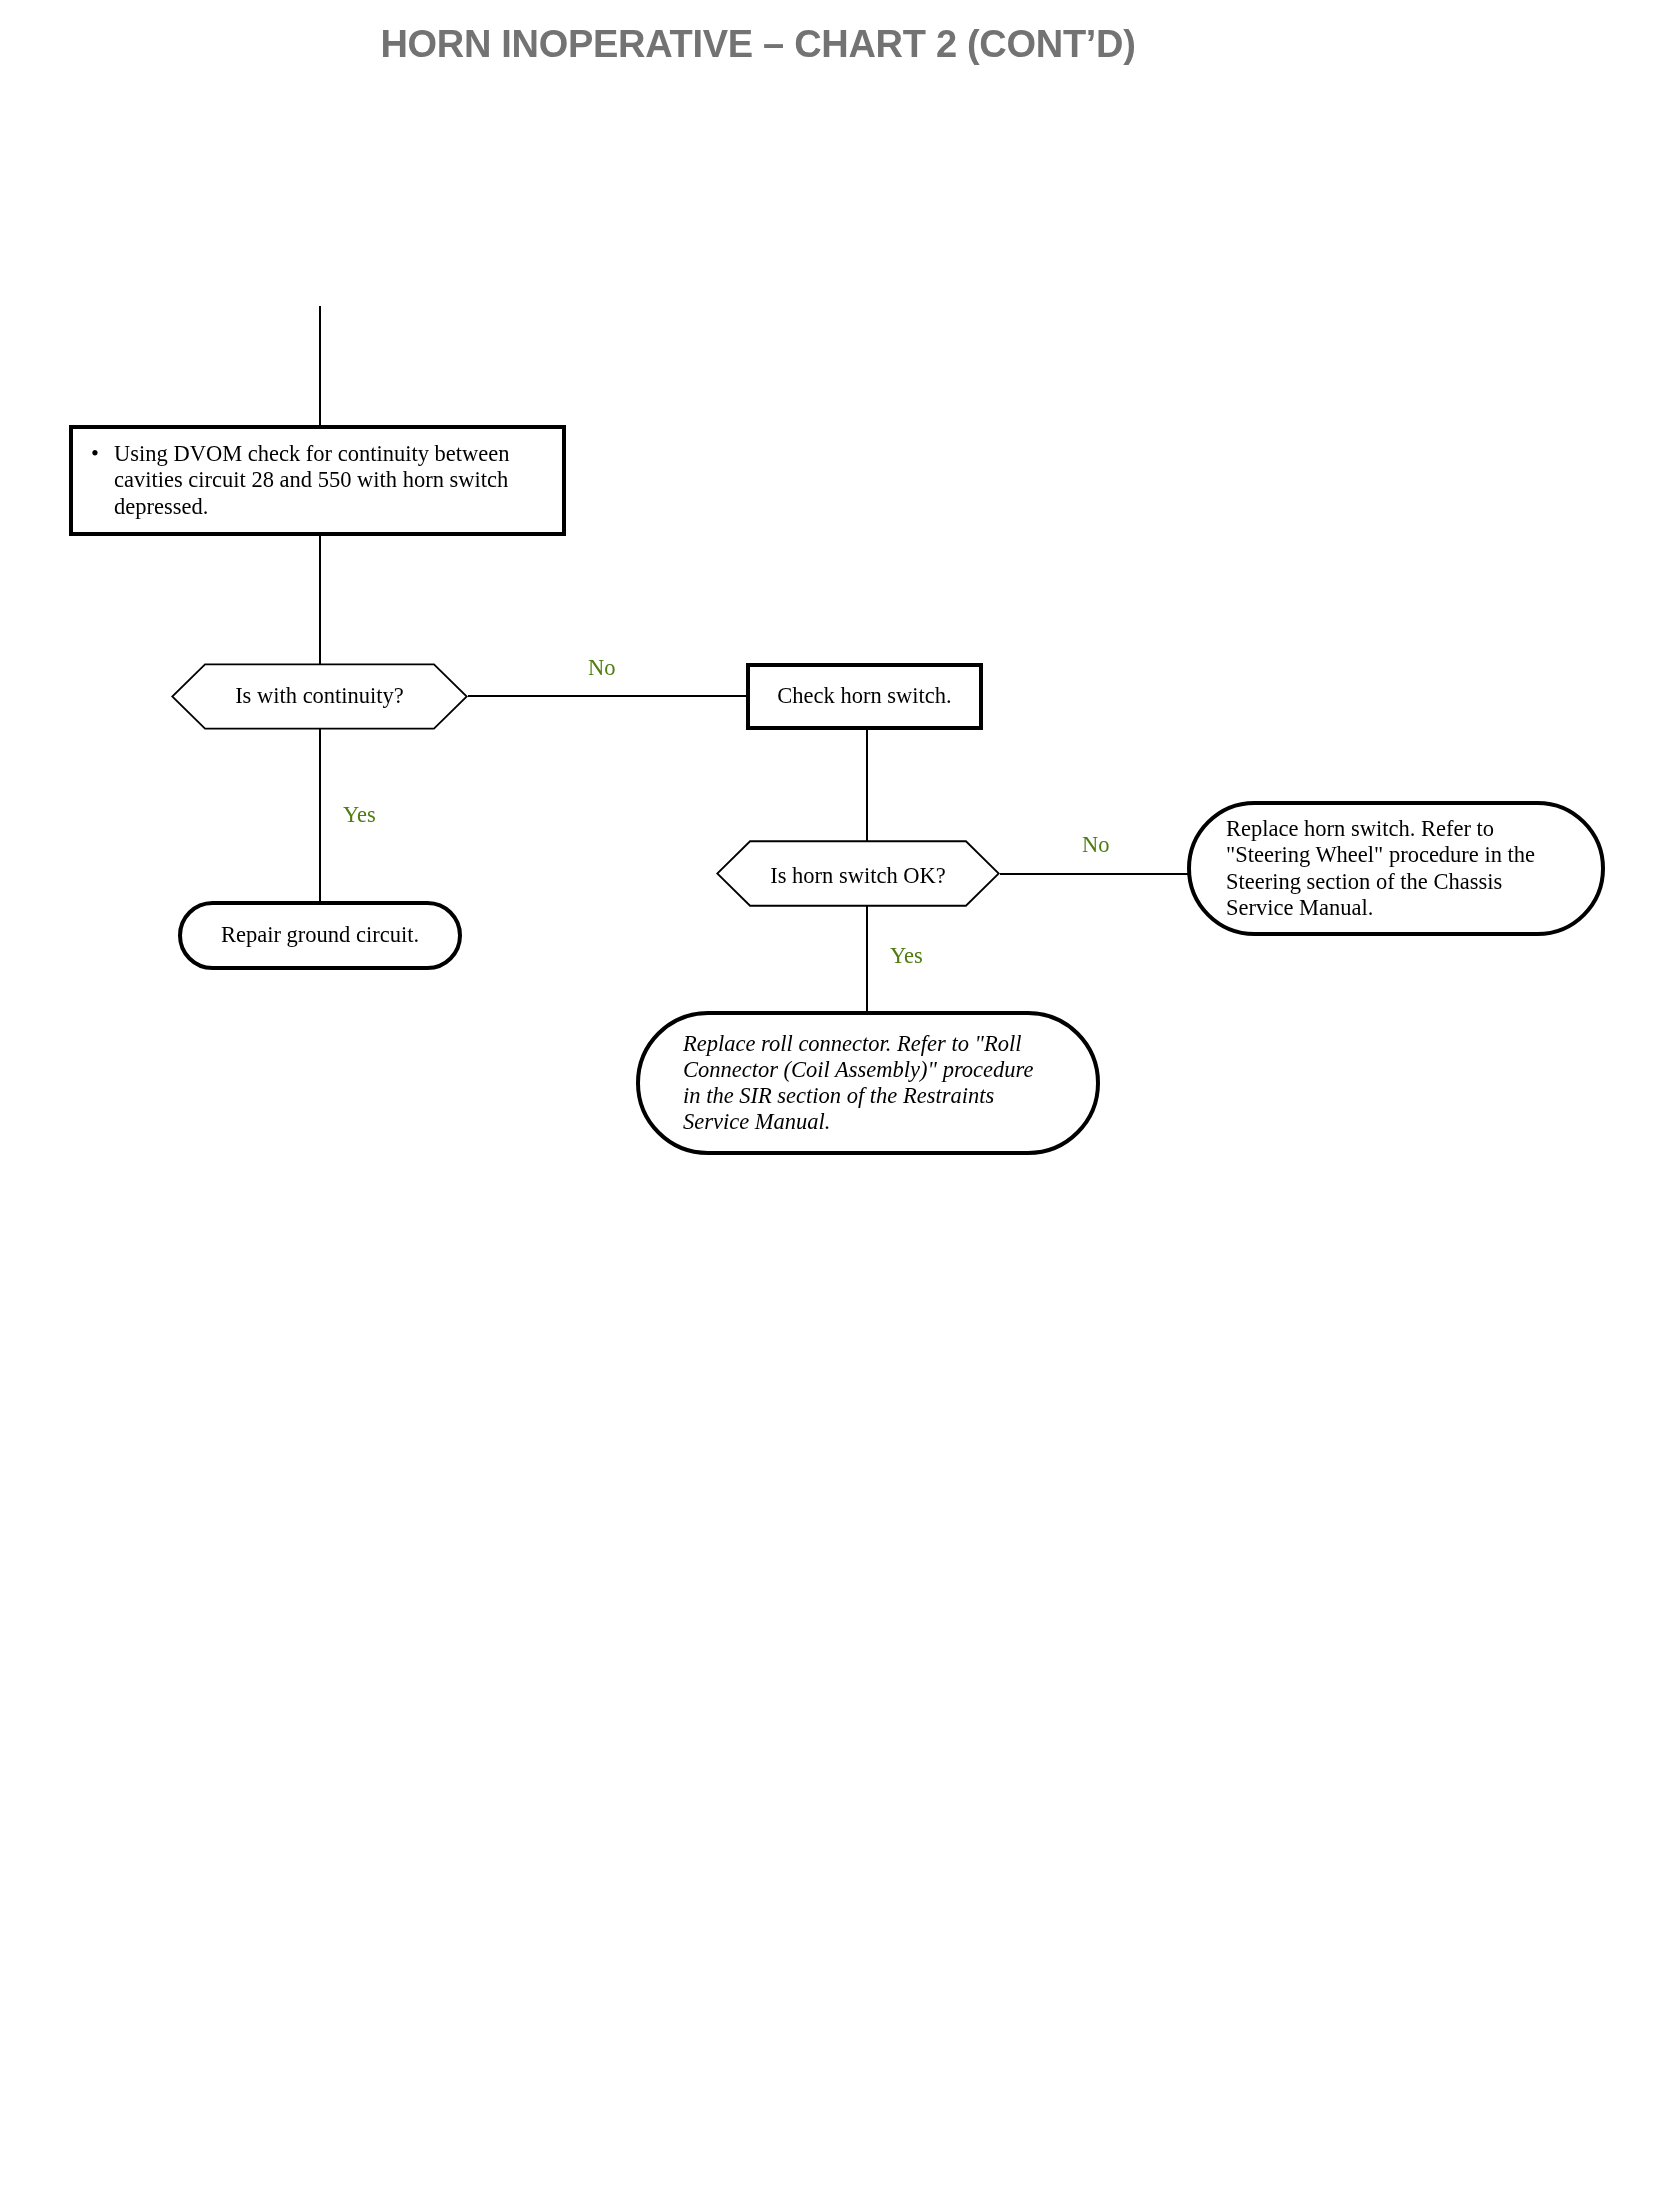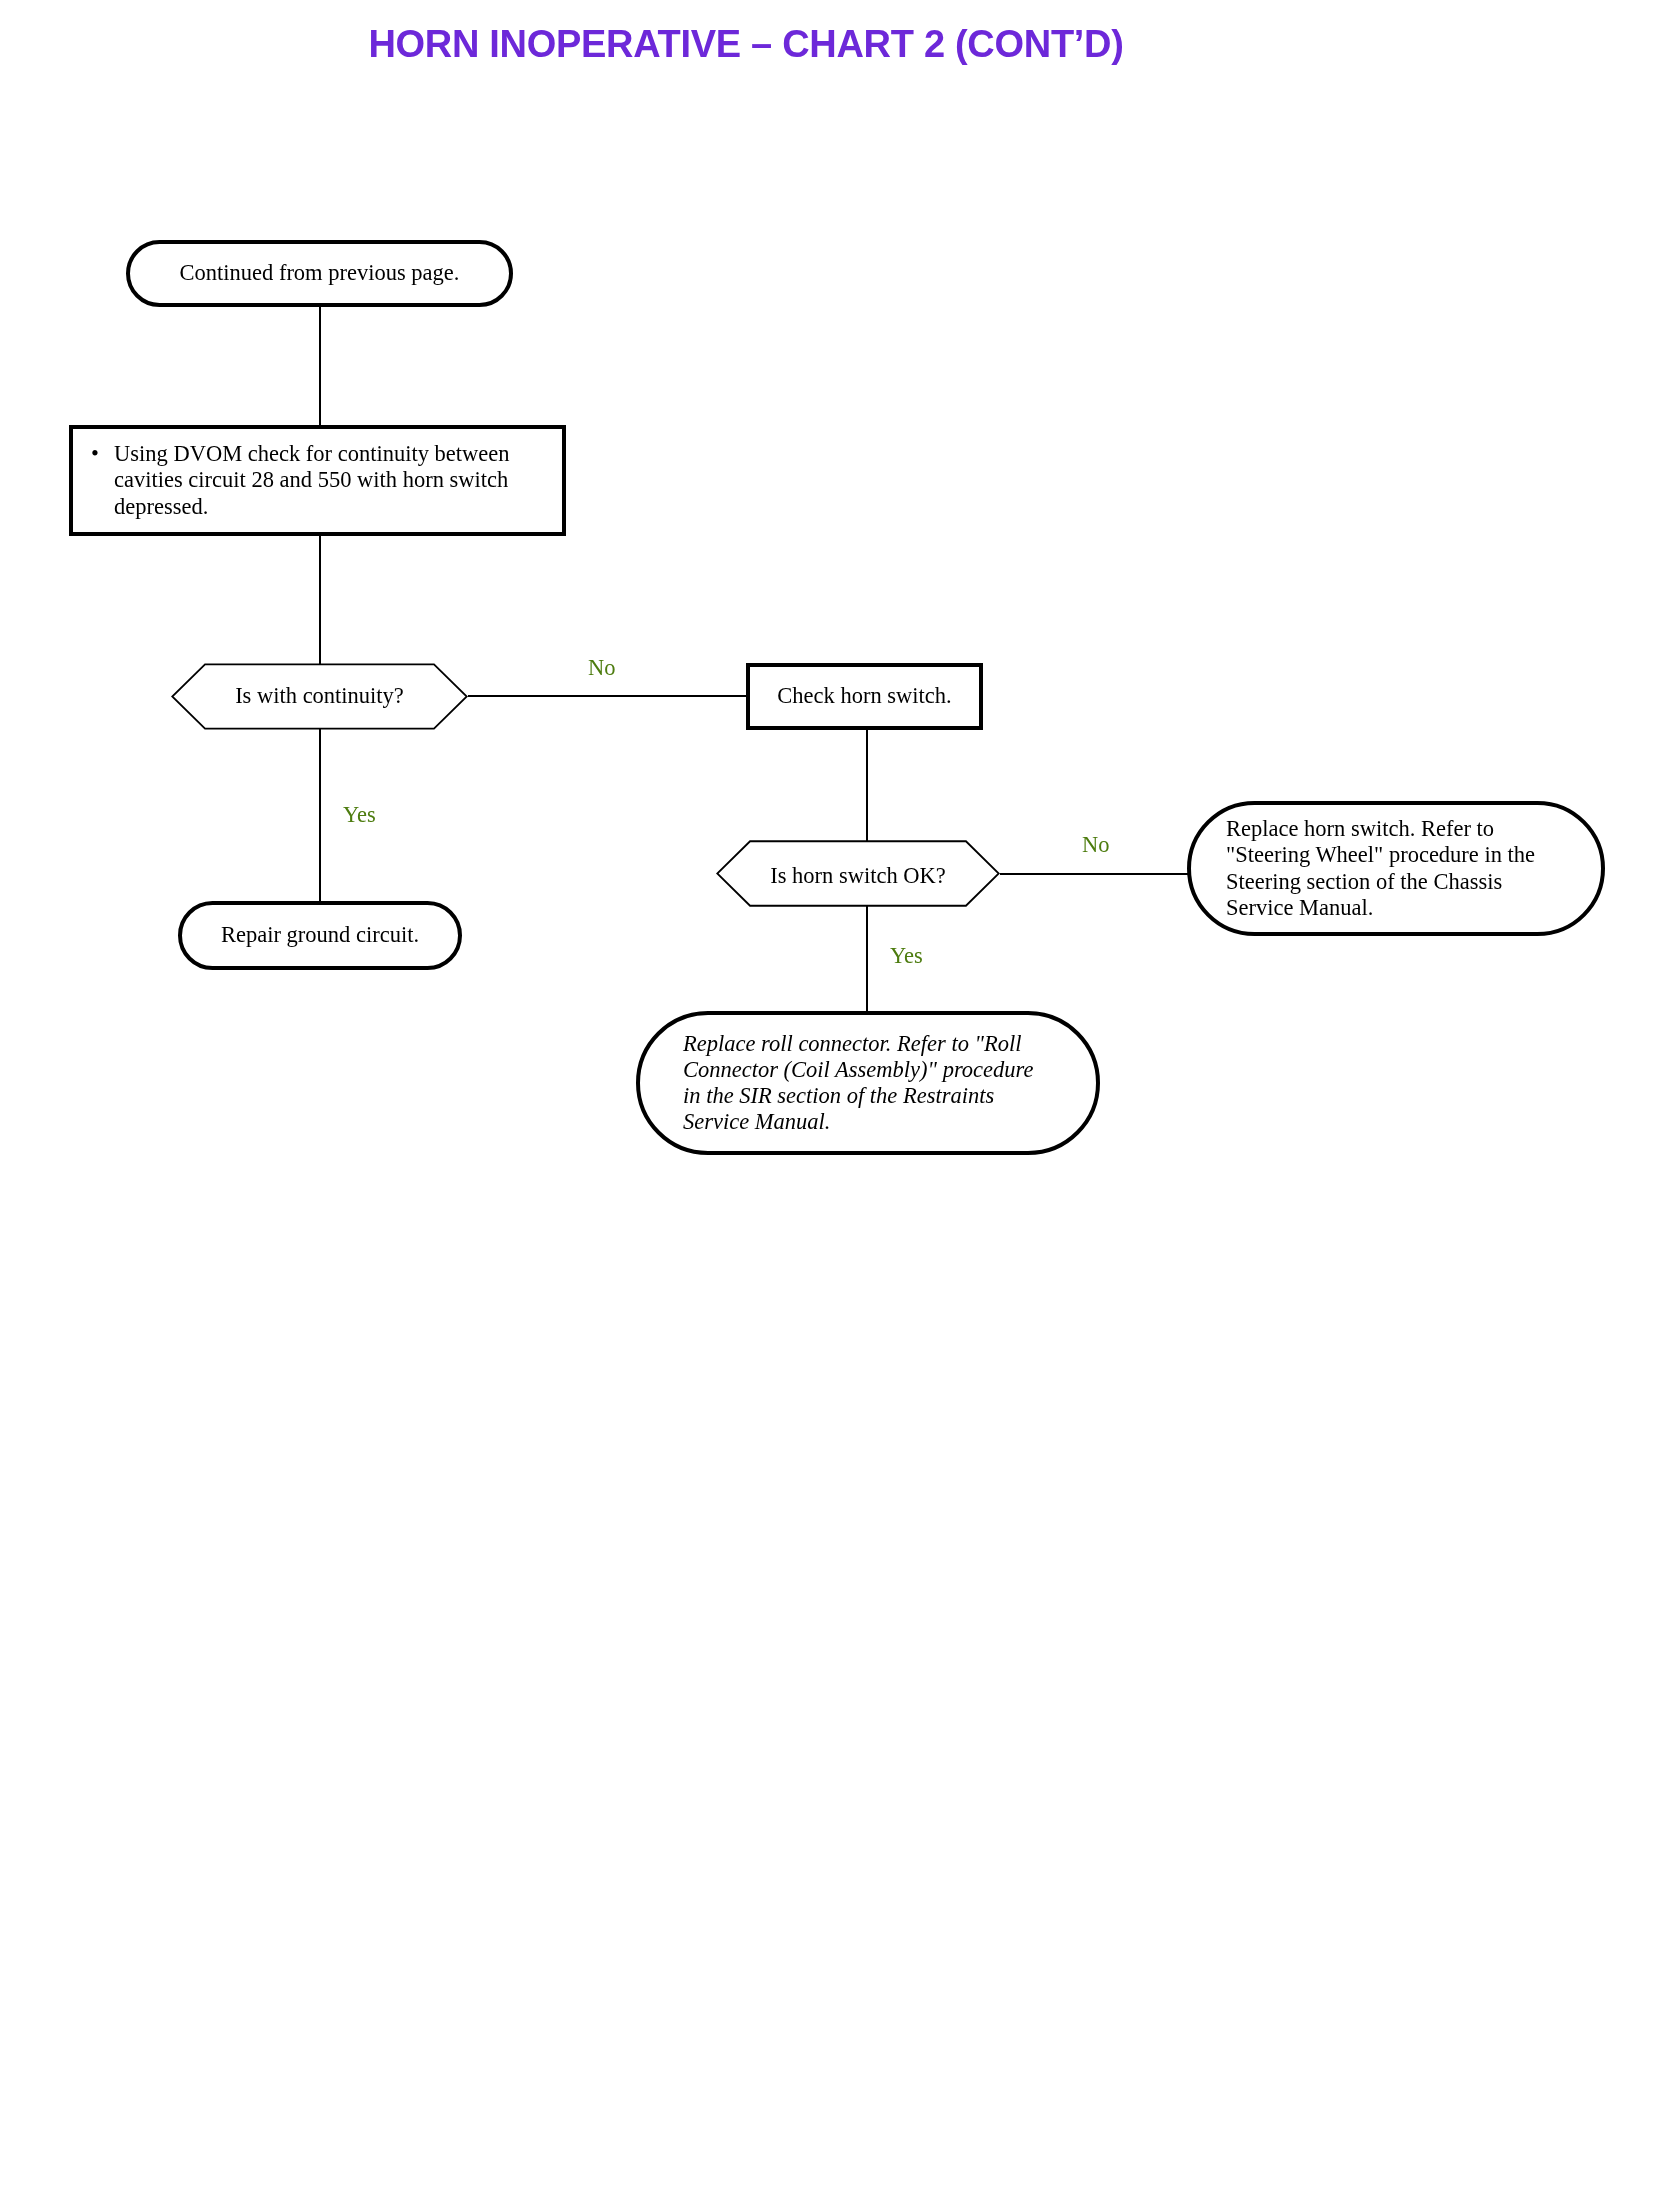--- a/index.html
+++ b/index.html
@@ -14,29 +14,29 @@
     height: 2205px;
     background: #ffffff;
     overflow: hidden;
     font-family: "Liberation Serif", "DejaVu Serif", serif;
     color: #000000;
   }
 
   
   .chart-title {
     position: absolute;
-    left: 0;
+    left: 12px;
     top: 23px;
     width: 1492px;
     text-align: center;
     font-family: "Liberation Sans", "DejaVu Sans", sans-serif;
     font-size: 38px;
     font-weight: bold;
     letter-spacing: -0.3px;
-    color: #6d28d9;
+    color: #737373;
     white-space: nowrap;
   }
 
   
   .node {
     position: absolute;
     box-sizing: border-box;
     background: #ffffff;
     display: flex;
     align-items: center;
@@ -161,23 +161,20 @@
   <div class="conn-v" style="left:866px; top:906px; height:106px;"></div>
 
   <div class="edge-label" style="left:588px; top:657px;">No</div>
 
   <div class="edge-label" style="left:343px; top:804px;">Yes</div>
 
   <div class="edge-label" style="left:1082px; top:834px;">No</div>
 
   <div class="edge-label" style="left:890px; top:945px;">Yes</div>
 
-  <div class="node terminal" style="left:126px; top:240px; width:387px; height:67px;">
-    <div class="node-text">Continued from previous page.</div>
-  </div>
 
   <div class="node process" style="left:69px; top:425px; width:497px; height:111px;">
     <div class="bullet-row" style="width:100%;">
       <div class="bullet-dot">•</div>
       <div class="bullet-body">Using DVOM check for continuity between cavities circuit 28 and 550 with horn switch depressed.</div>
     </div>
   </div>
 
   <div class="decision" style="left:171px; top:663px; width:297px; height:67px;">
     <svg width="297" height="67" viewBox="0 0 489 110">

